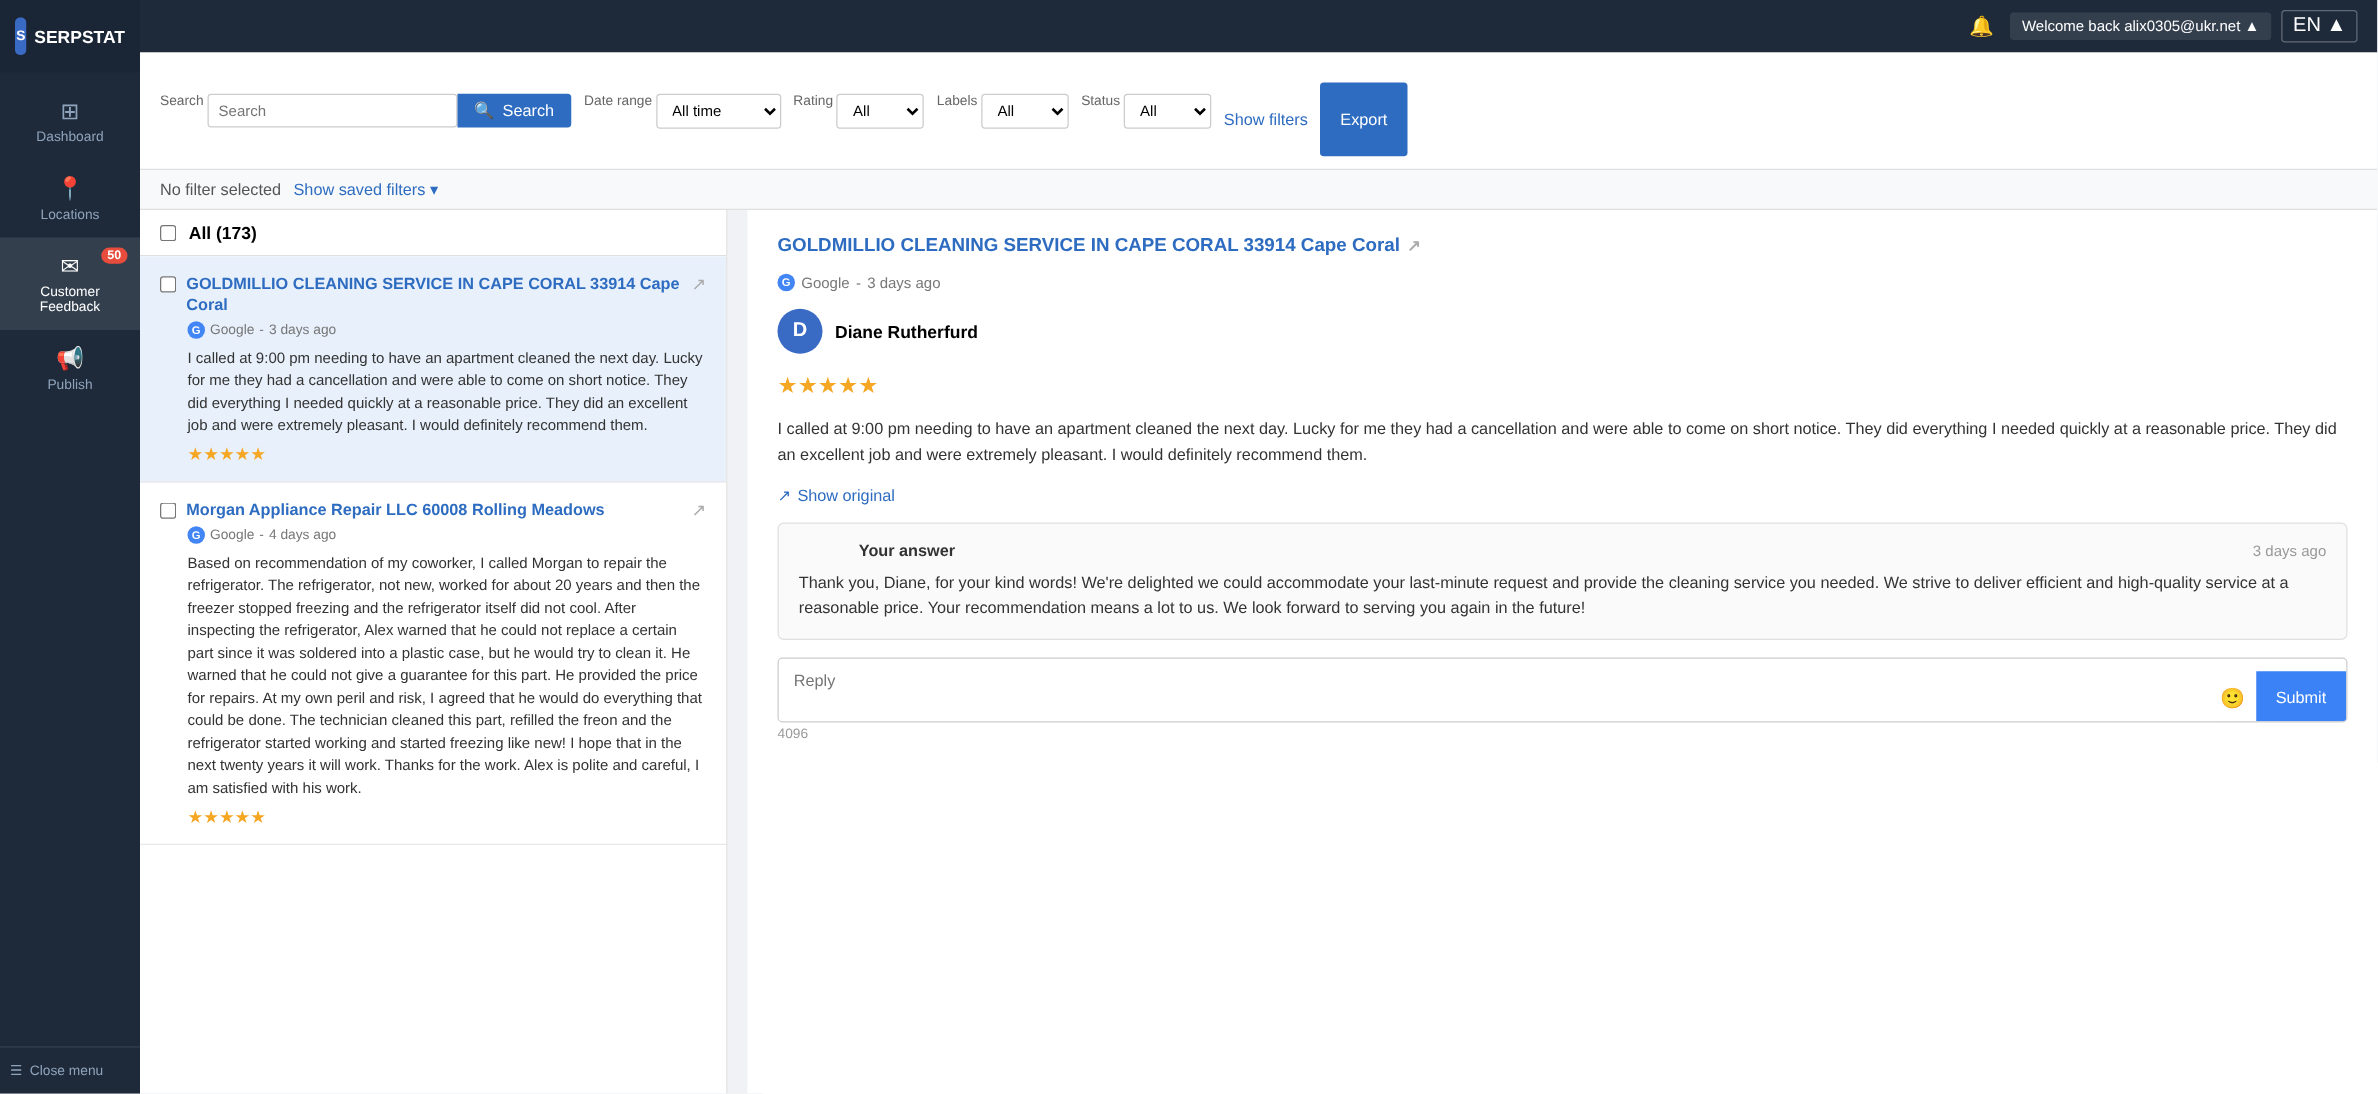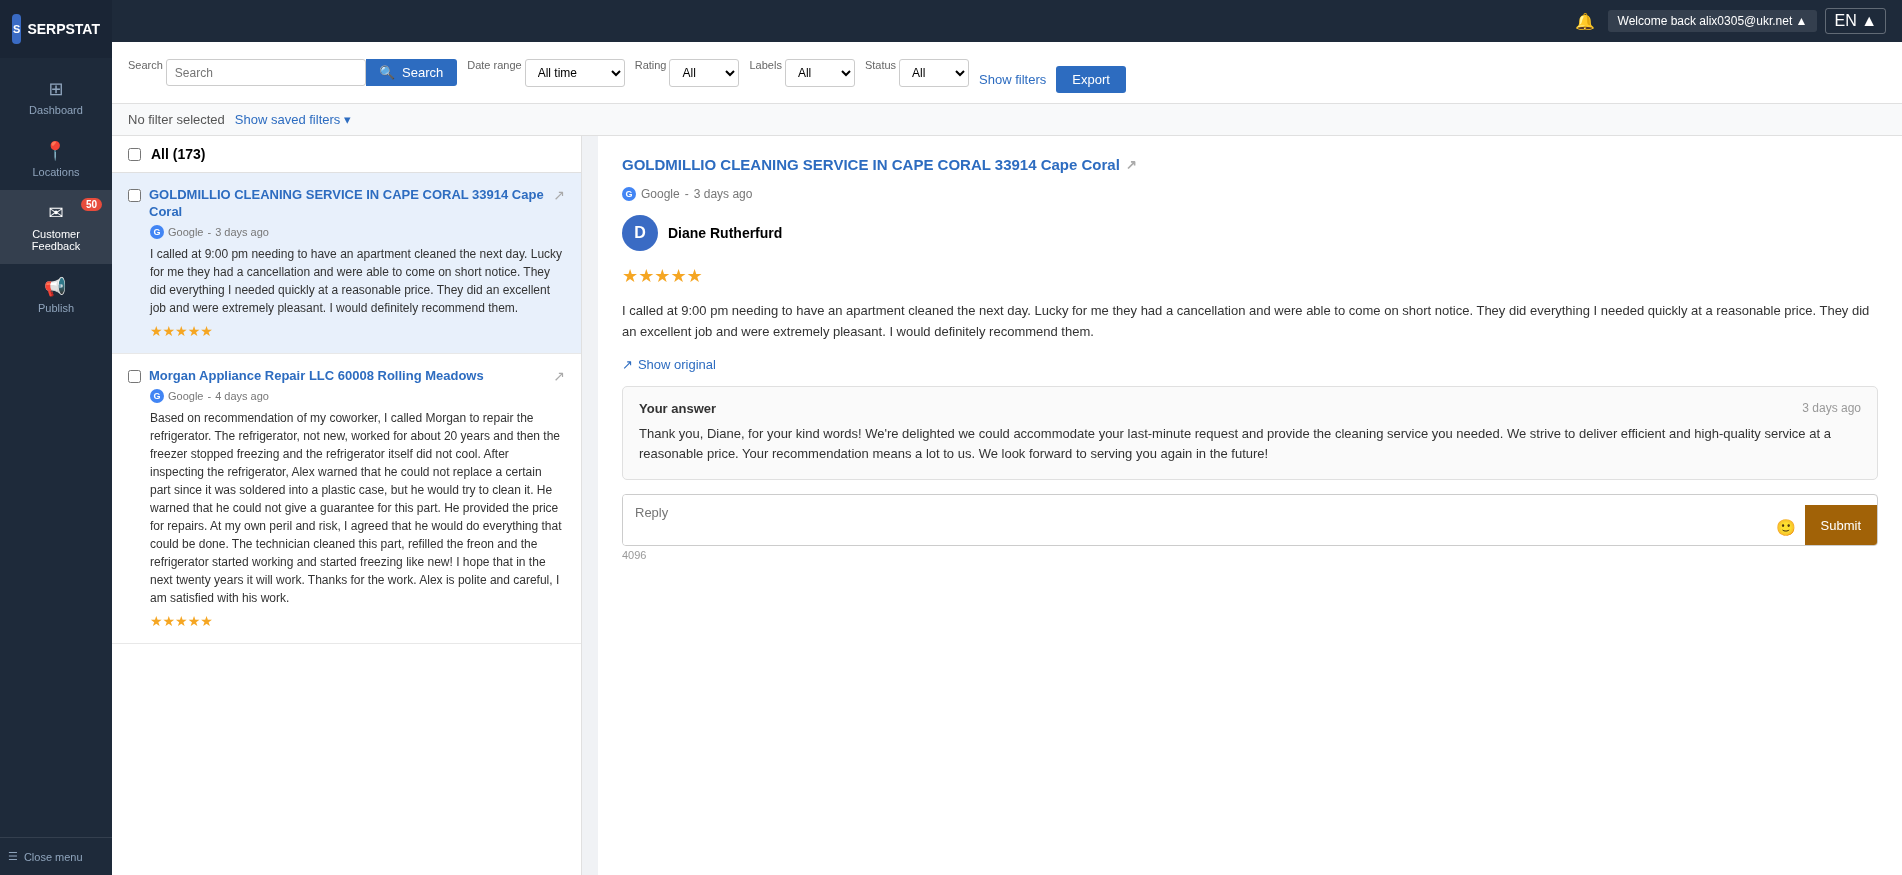--- a/index.html
+++ b/index.html
@@ -111,21 +111,21 @@
       margin-top: 14px;
     }
     .show-filters-btn {
       background: none; border: none;
       color: #2d6cc0; font-size: 13px; cursor: pointer;
       margin-top: 14px; white-space: nowrap;
     }
     .export-btn {
       background: #2d6cc0; color: white;
       border: none; border-radius: 3px;
-      padding: 6px 16px; font-size: 13px;
+      padding: 22px 16px; font-size: 13px;
       cursor: pointer; margin-top: 14px;
     }
 
     
     .savedbar {
       background: #f8f9fa;
       padding: 8px 16px;
       display: flex;
       align-items: center;
       gap: 10px;
@@ -242,41 +242,41 @@
       color: #2d6cc0; font-size: 13px; cursor: pointer;
       display: flex; align-items: center; gap: 5px;
     }
     .answer-box {
       border: 1px solid #e0e0e0; border-radius: 5px;
       padding: 14px 16px;
       background: #fafafa;
     }
     .answer-header {
       display: flex; justify-content: space-between;
-      align-items: center; margin-bottom: 8px;
+      align-items: flex-end; margin-bottom: 8px; margin-left: 48px;
     }
     .answer-label { font-size: 13px; font-weight: 600; color: #333; }
     .answer-time { font-size: 12px; color: #999; }
     .answer-text {
       font-size: 13px; color: #333; line-height: 1.6;
     }
     .reply-area-wrap {
       border: 1px solid #ccc; border-radius: 4px;
       display: flex; align-items: flex-end;
       overflow: hidden; background: white;
     }
     .reply-textarea {
       flex: 1; border: none; outline: none;
       padding: 10px 12px; font-size: 13px;
       resize: none; min-height: 40px; background: white;
       font-family: Arial, sans-serif;
     }
     .reply-emoji { padding: 8px; color: #aaa; cursor: pointer; font-size: 16px; }
     .submit-btn {
-      background: #a16207; color: white; border: none;
+      background: #3b82f6; color: white; border: none;
       padding: 8px 16px; font-size: 13px; cursor: pointer;
       height: 40px; align-self: flex-end;
     }
     .char-count { font-size: 11px; color: #999; margin-top: 3px; }
   </style>
 </head>
 <body>
 
 <div class="sidebar">
   <div class="sidebar-logo">

